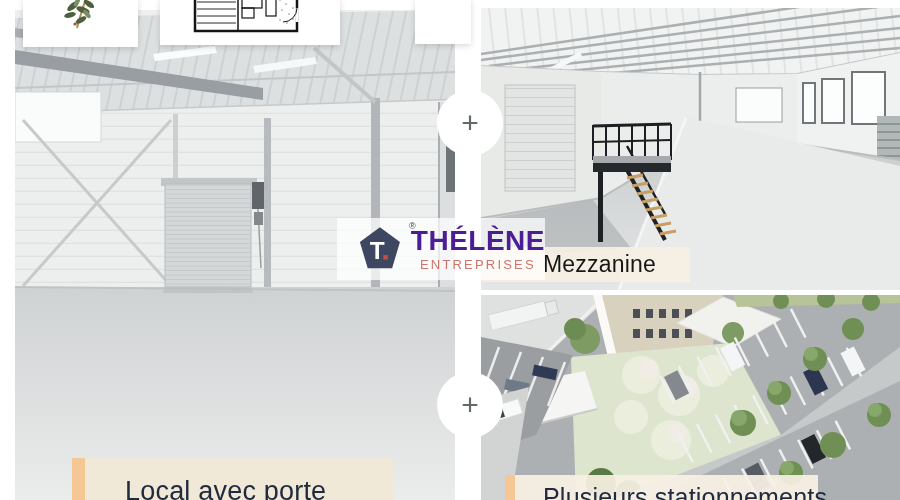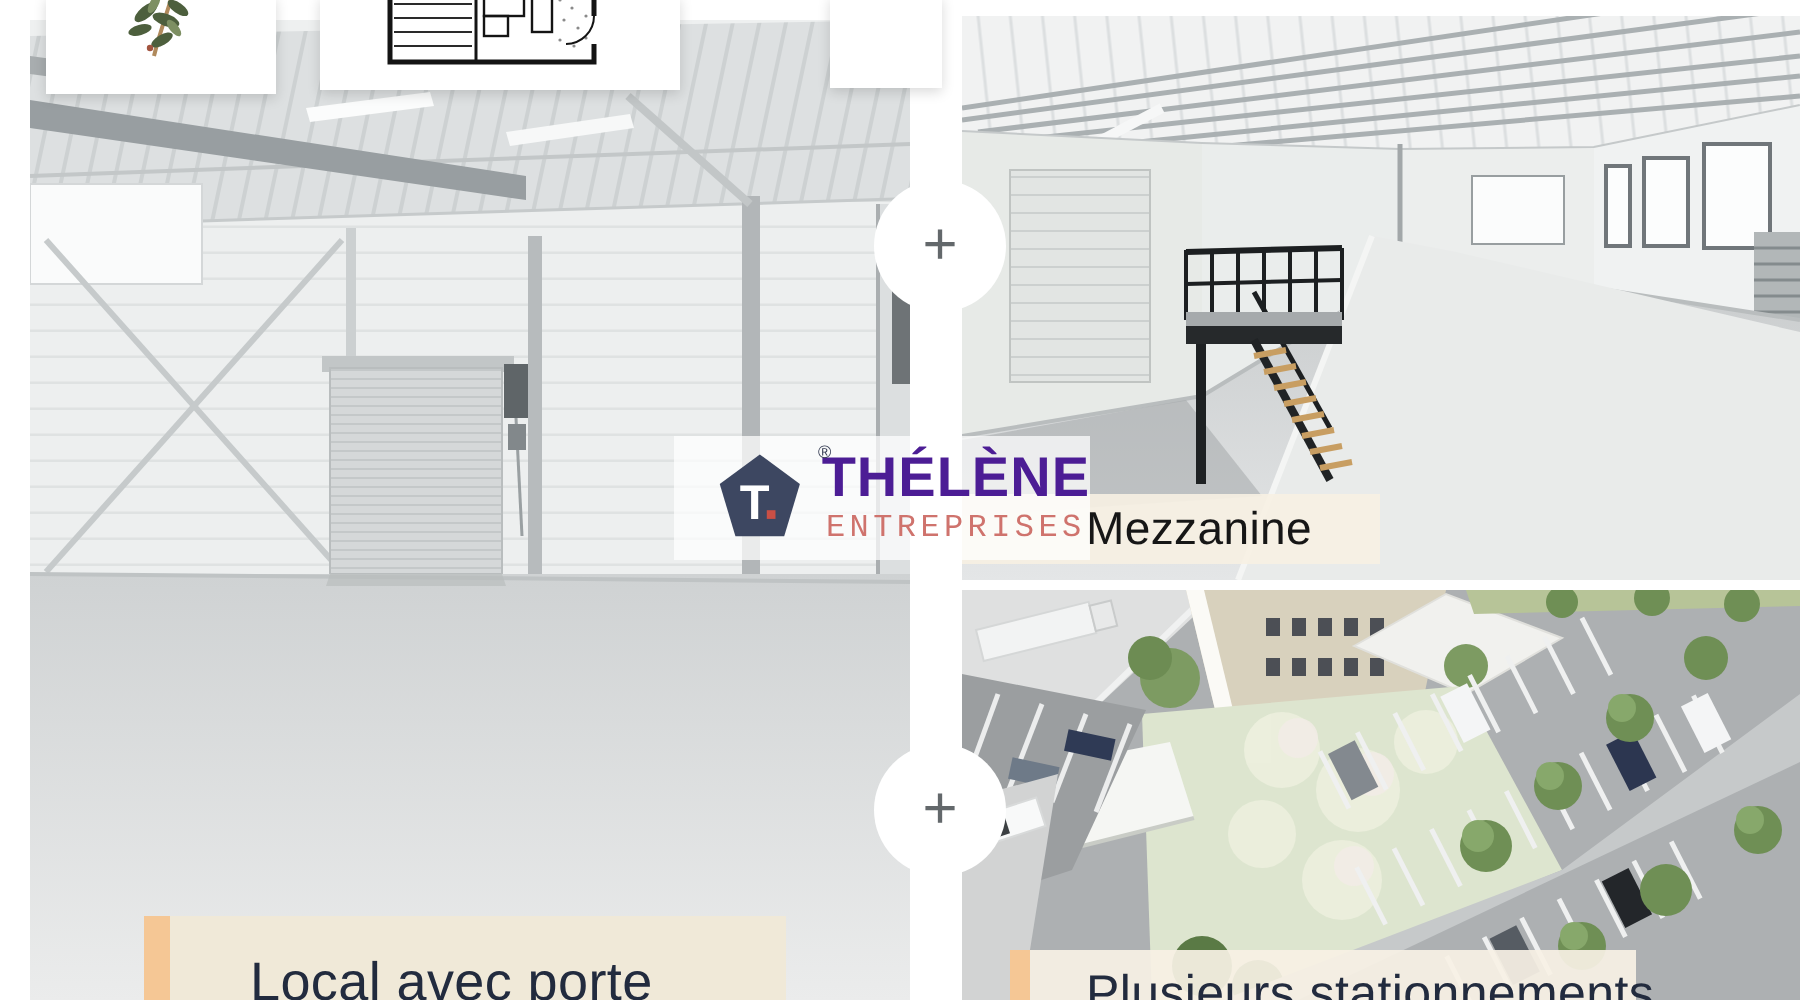--- a/index.html
+++ b/index.html
@@ -31,21 +31,21 @@
   .band-parking{position:absolute;left:505px;top:475px;width:313px;height:40px;z-index:2;
         background:rgba(247,241,229,.92);border-left:10px solid #f5c795;padding:8px 0 0 28px;}
   .band-parking .caption-text{font-size:25px;}
 
   
   .logo{position:absolute;left:337px;top:218px;width:208px;height:62px;z-index:3;
         background:rgba(255,255,255,.72);display:flex;align-items:center;padding-left:22px;}
   .logo .reg{position:absolute;left:72px;top:3px;font-size:9px;color:#3a4157;}
   .logo-texts{margin-left:10px;text-align:center;}
   .logo-brand{font-size:28px;font-weight:700;color:#4c1d95;line-height:1;letter-spacing:.5px;}
-  .logo-sub{font-size:16px;color:#cf736d;letter-spacing:2.2px;margin-top:2px;font-family:Liberation Mono, monospace;}
+  .logo-sub{font-size:13px;color:#cf736d;letter-spacing:2.2px;margin-top:2px;}
 
   
   .plus-btn{position:absolute;left:437px;width:66px;height:66px;border-radius:50%;background:#fff;
         z-index:4;display:flex;align-items:center;justify-content:center;border:none;cursor:pointer;}
   .plus-top{top:90px;} .plus-bottom{top:372px;}
   .plus-glyph{font-size:30px;font-weight:400;color:#63686b;line-height:1;}
 </style>
 </head>
 <body>
 

